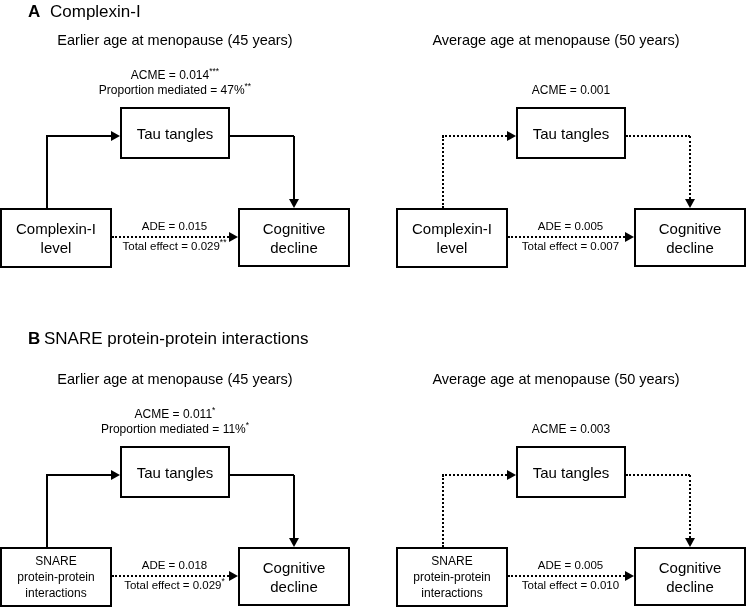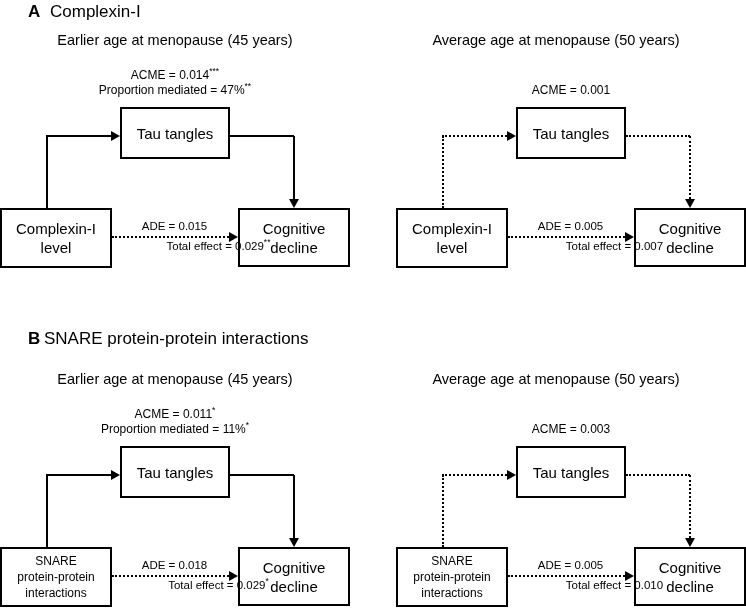--- a/index.html
+++ b/index.html
@@ -88,21 +88,21 @@
     width: 117px; height: 0;
     border-top: 2px dotted #000;
   }
   .ade-label, .total-label {
     position: absolute;
     left: 112px; width: 125px;
     text-align: center;
     font-size: 11.5px;
   }
   .ade-label   { top: 190px; }
-  .total-label { top: 210px; margin-left: 44px; }
+  .total-label { top: 210px; }
 </style>
 </head>
 <body>
 
 <div class="canvas">
 
   <div class="panel-letter" style="left:28px; top:2px;">A</div>
   <div class="panel-title" style="left:50px; top:2px;">Complexin-I</div>
 
   <div class="diagram med-solid" style="left:0; top:30px;">

